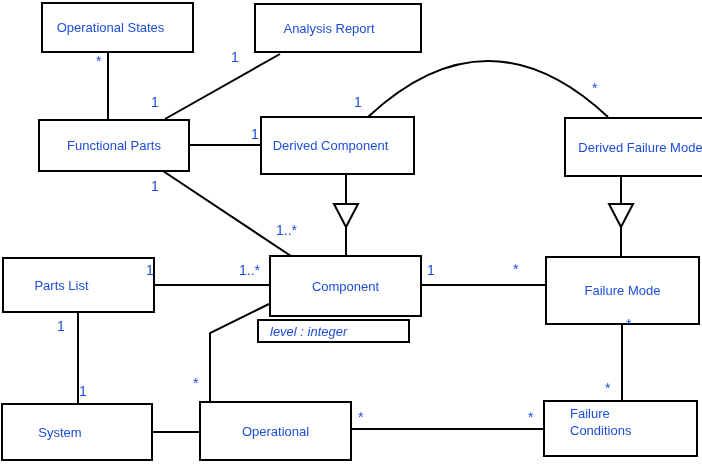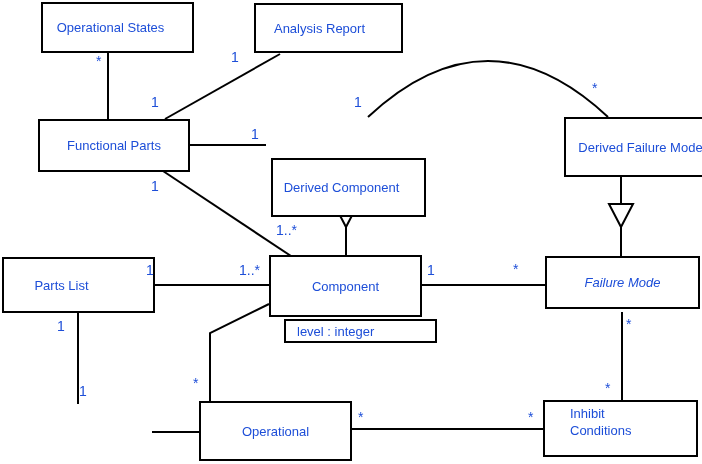--- a/index.html
+++ b/index.html
@@ -80,58 +80,61 @@
       <polygon points="334,204 358,204 346,227" fill="#ffffff"></polygon>
       <line x1="621" y1="176" x2="621" y2="257"></line>
       <polygon points="609,204 633,204 621,227" fill="#ffffff"></polygon>
     </g>
   </svg>
 
   <div class="uml-box pad-r-14" style="left:41px; top:2px; width:153px; height:51px;">
     <span class="box-label">Operational States</span>
   </div>
 
-  <div class="uml-box pad-r-18" style="left:254px; top:3px; width:149px; height:50px;text-align:right;">
+  <div class="uml-box pad-r-18" style="left:254px; top:3px; width:168px; height:50px;text-align:right;">
     <span class="box-label">Analysis Report</span>
   </div>
 
   <div class="uml-box" style="left:38px; top:119px; width:152px; height:53px;">
     <span class="box-label">Functional Parts</span>
   </div>
 
-  <div class="uml-box pad-r-14" style="left:271px; top:116px; width:155px; height:59px;margin-top:42px;">
+  <div class="uml-box pad-r-14" style="left:260px; top:116px; width:155px; height:59px;">
     <span class="box-label">Derived Component</span>
   </div>
 
   <div class="uml-box" style="left:543px; top:117px; width:153px; height:60px;margin-left:21px;">
     <span class="box-label">Derived Failure Mode</span>
   </div>
 
   <div class="uml-box pad-r-34" style="left:2px; top:257px; width:153px; height:56px;">
     <span class="box-label">Parts List</span>
   </div>
 
   <div class="uml-box" style="left:269px; top:255px; width:153px; height:62px;">
     <span class="box-label">Component</span>
   </div>
-  <div class="uml-box attr-box" style="left:284px; top:319px; width:153px; height:24px;">
+  <div class="uml-box attr-box" style="left:257px; top:319px; width:153px; height:24px;font-style:italic;">
     <span class="box-label">level : integer</span>
   </div>
 
-  <div class="uml-box" style="left:545px; top:256px; width:155px; height:53px;font-style:italic;">
+  <div class="uml-box" style="left:545px; top:256px; width:155px; height:69px;">
     <span class="box-label">Failure Mode</span>
   </div>
 
+  <div class="uml-box pad-r-34" style="left:1px; top:403px; width:152px; height:58px;">
+    <span class="box-label">System</span>
+  </div>
 
   <div class="uml-box" style="left:199px; top:401px; width:153px; height:60px;">
     <span class="box-label">Operational</span>
   </div>
 
   <div class="uml-box wrap-box" style="left:543px; top:400px; width:155px; height:57px;">
-    <span class="box-label">Inhibit Conditions</span>
+    <span class="box-label">Failure Conditions</span>
   </div>
 
   <span class="mult" style="left:96px;  top:54px;">*</span>
   <span class="mult" style="left:151px; top:95px;">1</span>
   <span class="mult" style="left:231px; top:50px;">1</span>
   <span class="mult" style="left:251px; top:127px;">1</span>
   <span class="mult" style="left:354px; top:95px;">1</span>
   <span class="mult" style="left:592px; top:81px;">*</span>
   <span class="mult" style="left:151px; top:179px;">1</span>
   <span class="mult" style="left:276px; top:223px;">1..*</span>

